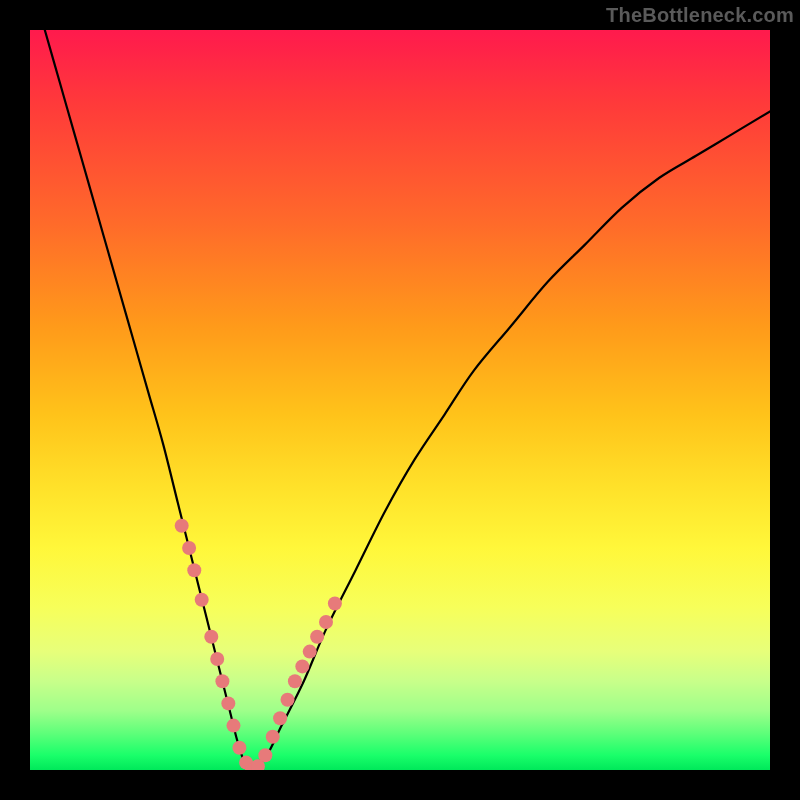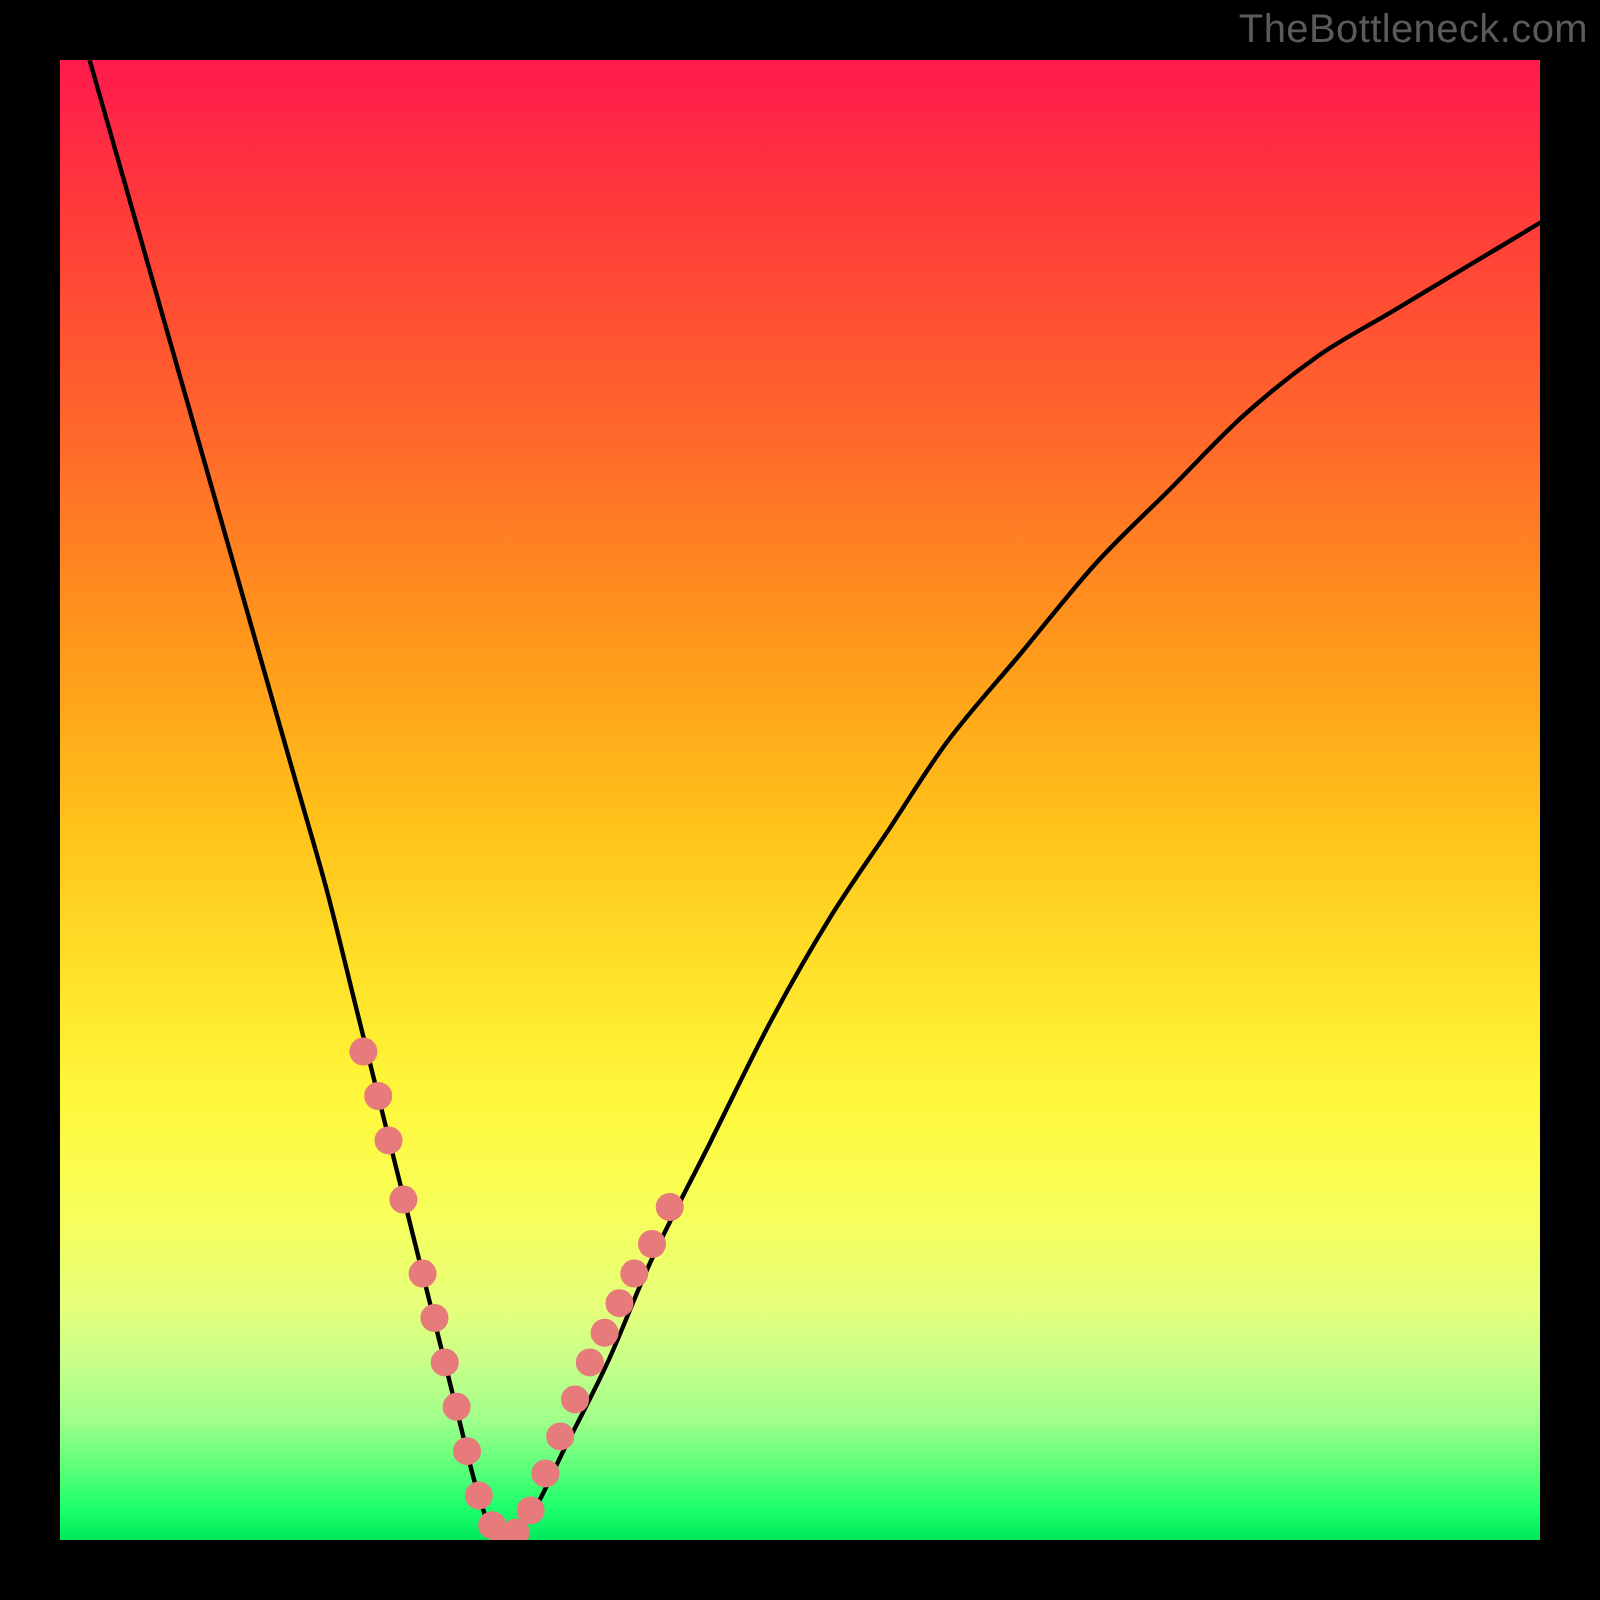--- a/index.html
+++ b/index.html
@@ -57,21 +57,21 @@
   .dot {
     fill: #e77a7a;
     stroke: none;
   }
   .watermark {
     position: absolute;
     top: 4px;
     right: 6px;
     color: #5a5a5a;
     font-size: 20px;
-    font-weight: 400;
+    font-weight: 700;
     letter-spacing: 0.2px;
     user-select: none;
   }
 </style>
 </head>
 <body>
 
 <div class="frame">
   <div class="plot-area">
     <svg class="plot-svg" viewBox="0 0 740 740">

